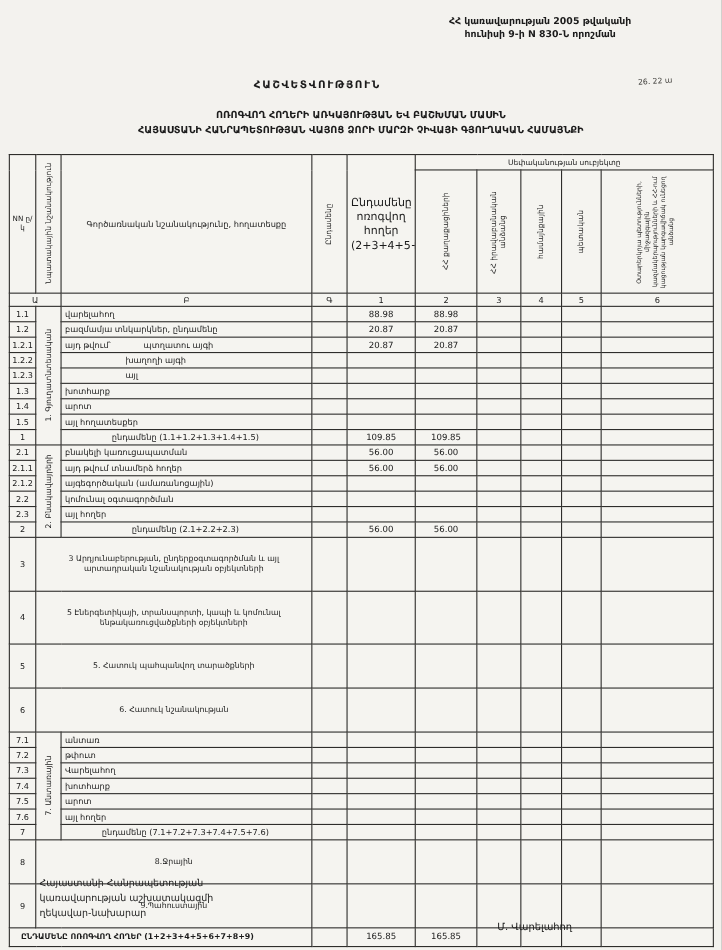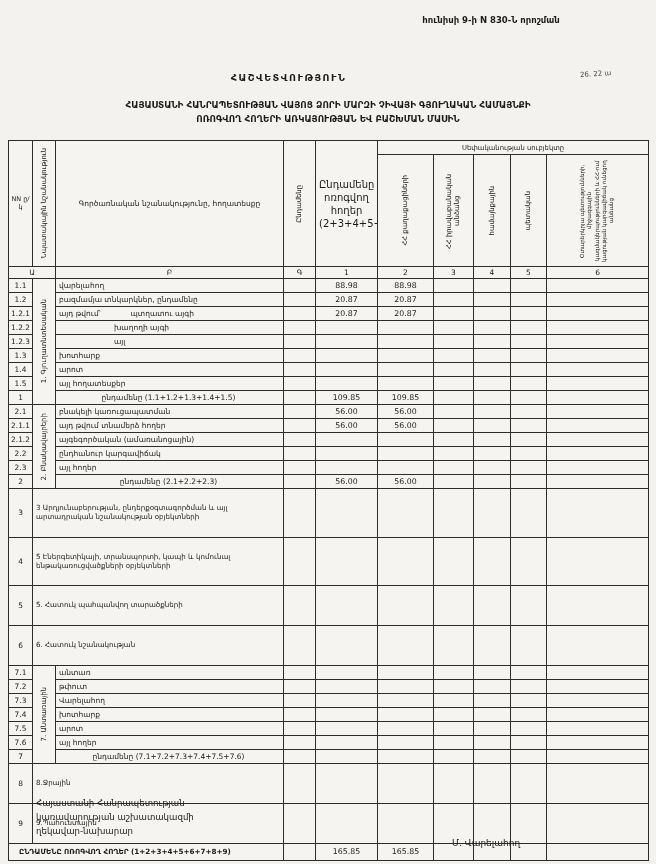--- a/index.html
+++ b/index.html
@@ -60,21 +60,21 @@
   tbody tr { height:14px; }
   tbody tr.h3 { height:42px; }
   tbody tr.h4 { height:48px; }
   tbody tr.hg { height:17px; }
 
   td.rnum { font-size:7.4px; text-align:center; }
   td.lbl  { font-size:7.5px; text-align:left; padding-left:3px; white-space:nowrap; }
   td.lbl.tot { text-align:center; padding-left:0; }
   td.lbl.ind { padding-left:58px; }
   td.lbl .l2 { display:inline-block; margin-left:30px; }
-  td.lbl.sec { font-size:7.1px; line-height:1.25; white-space:normal; padding:15px 3px; }
+  td.lbl.sec { font-size:7.1px; line-height:1.25; white-space:normal; padding:15px 3px;text-align:center; }
   td.lbl.grand { font-weight:bold; font-size:7.2px; padding-left:10px; white-space:normal; }
   td.val  { font-size:7.8px; text-align:center; }
   td.grp  { padding:0; }
   td.grp .vrt { font-size:7px; max-height:110px; }
   tr.hg td { border-top:1.5px solid #2e2d2b; }
 
   
   .footer-left {
     position:absolute; top:796px; left:36px;
     font-size:8.6px; line-height:1.65;
@@ -82,29 +82,30 @@
   .signature {
     position:absolute; top:838px; left:452px; font-size:9px;
   }
 </style>
 </head>
 <body>
 
 <div class="page">
 
   <div class="top-right">
+    <div>ՀՀ կառավարության 2005 թվականի</div>
     <div>հունիսի 9-ի N 830-Ն որոշման</div>
   </div>
 
   <div class="report-heading">ՀԱՇՎԵՏՎՈՒԹՅՈՒՆ</div>
   <div class="stamp-note">26. 22 ա</div>
 
   <div class="main-title">
+    <div>ՈՌՈԳՎՈՂ ՀՈՂԵՐԻ ԱՌԿԱՅՈՒԹՅԱՆ ԵՎ ԲԱՇԽՄԱՆ ՄԱՍԻՆ</div>
     <div>ՀԱՅԱՍՏԱՆԻ ՀԱՆՐԱՊԵՏՈՒԹՅԱՆ ՎԱՅՈՑ ՁՈՐԻ ՄԱՐԶԻ ՉԻՎԱՅԻ ԳՅՈՒՂԱԿԱՆ ՀԱՄԱՅՆՔԻ</div>
-    <div>ՈՌՈԳՎՈՂ ՀՈՂԵՐԻ ԱՌԿԱՅՈՒԹՅԱՆ ԵՎ ԲԱՇԽՄԱՆ ՄԱՍԻՆ</div>
   </div>
 
   <table class="report">
     <colgroup>
       <col style="width:24px">
         <col style="width:23px">
         <col style="width:228px">
       <col style="width:32px">
         <col style="width:62px">
         <col style="width:56px">
@@ -289,21 +290,21 @@
           <td class="val"></td>
           <td class="val"></td>
           <td class="val"></td>
           <td class="val"></td>
           <td class="val"></td>
           <td class="val"></td>
           <td class="val"></td>
         </tr>
         <tr>
           <td class="rnum">2.2</td>
-          <td class="lbl"><span>ընդհանուր կարգավիճակ</span></td>
+          <td class="lbl"><span>կոմունալ օգտագործման</span></td>
           <td class="val"></td>
           <td class="val"></td>
           <td class="val"></td>
           <td class="val"></td>
           <td class="val"></td>
           <td class="val"></td>
           <td class="val"></td>
         </tr>
         <tr>
           <td class="rnum">2.3</td>

